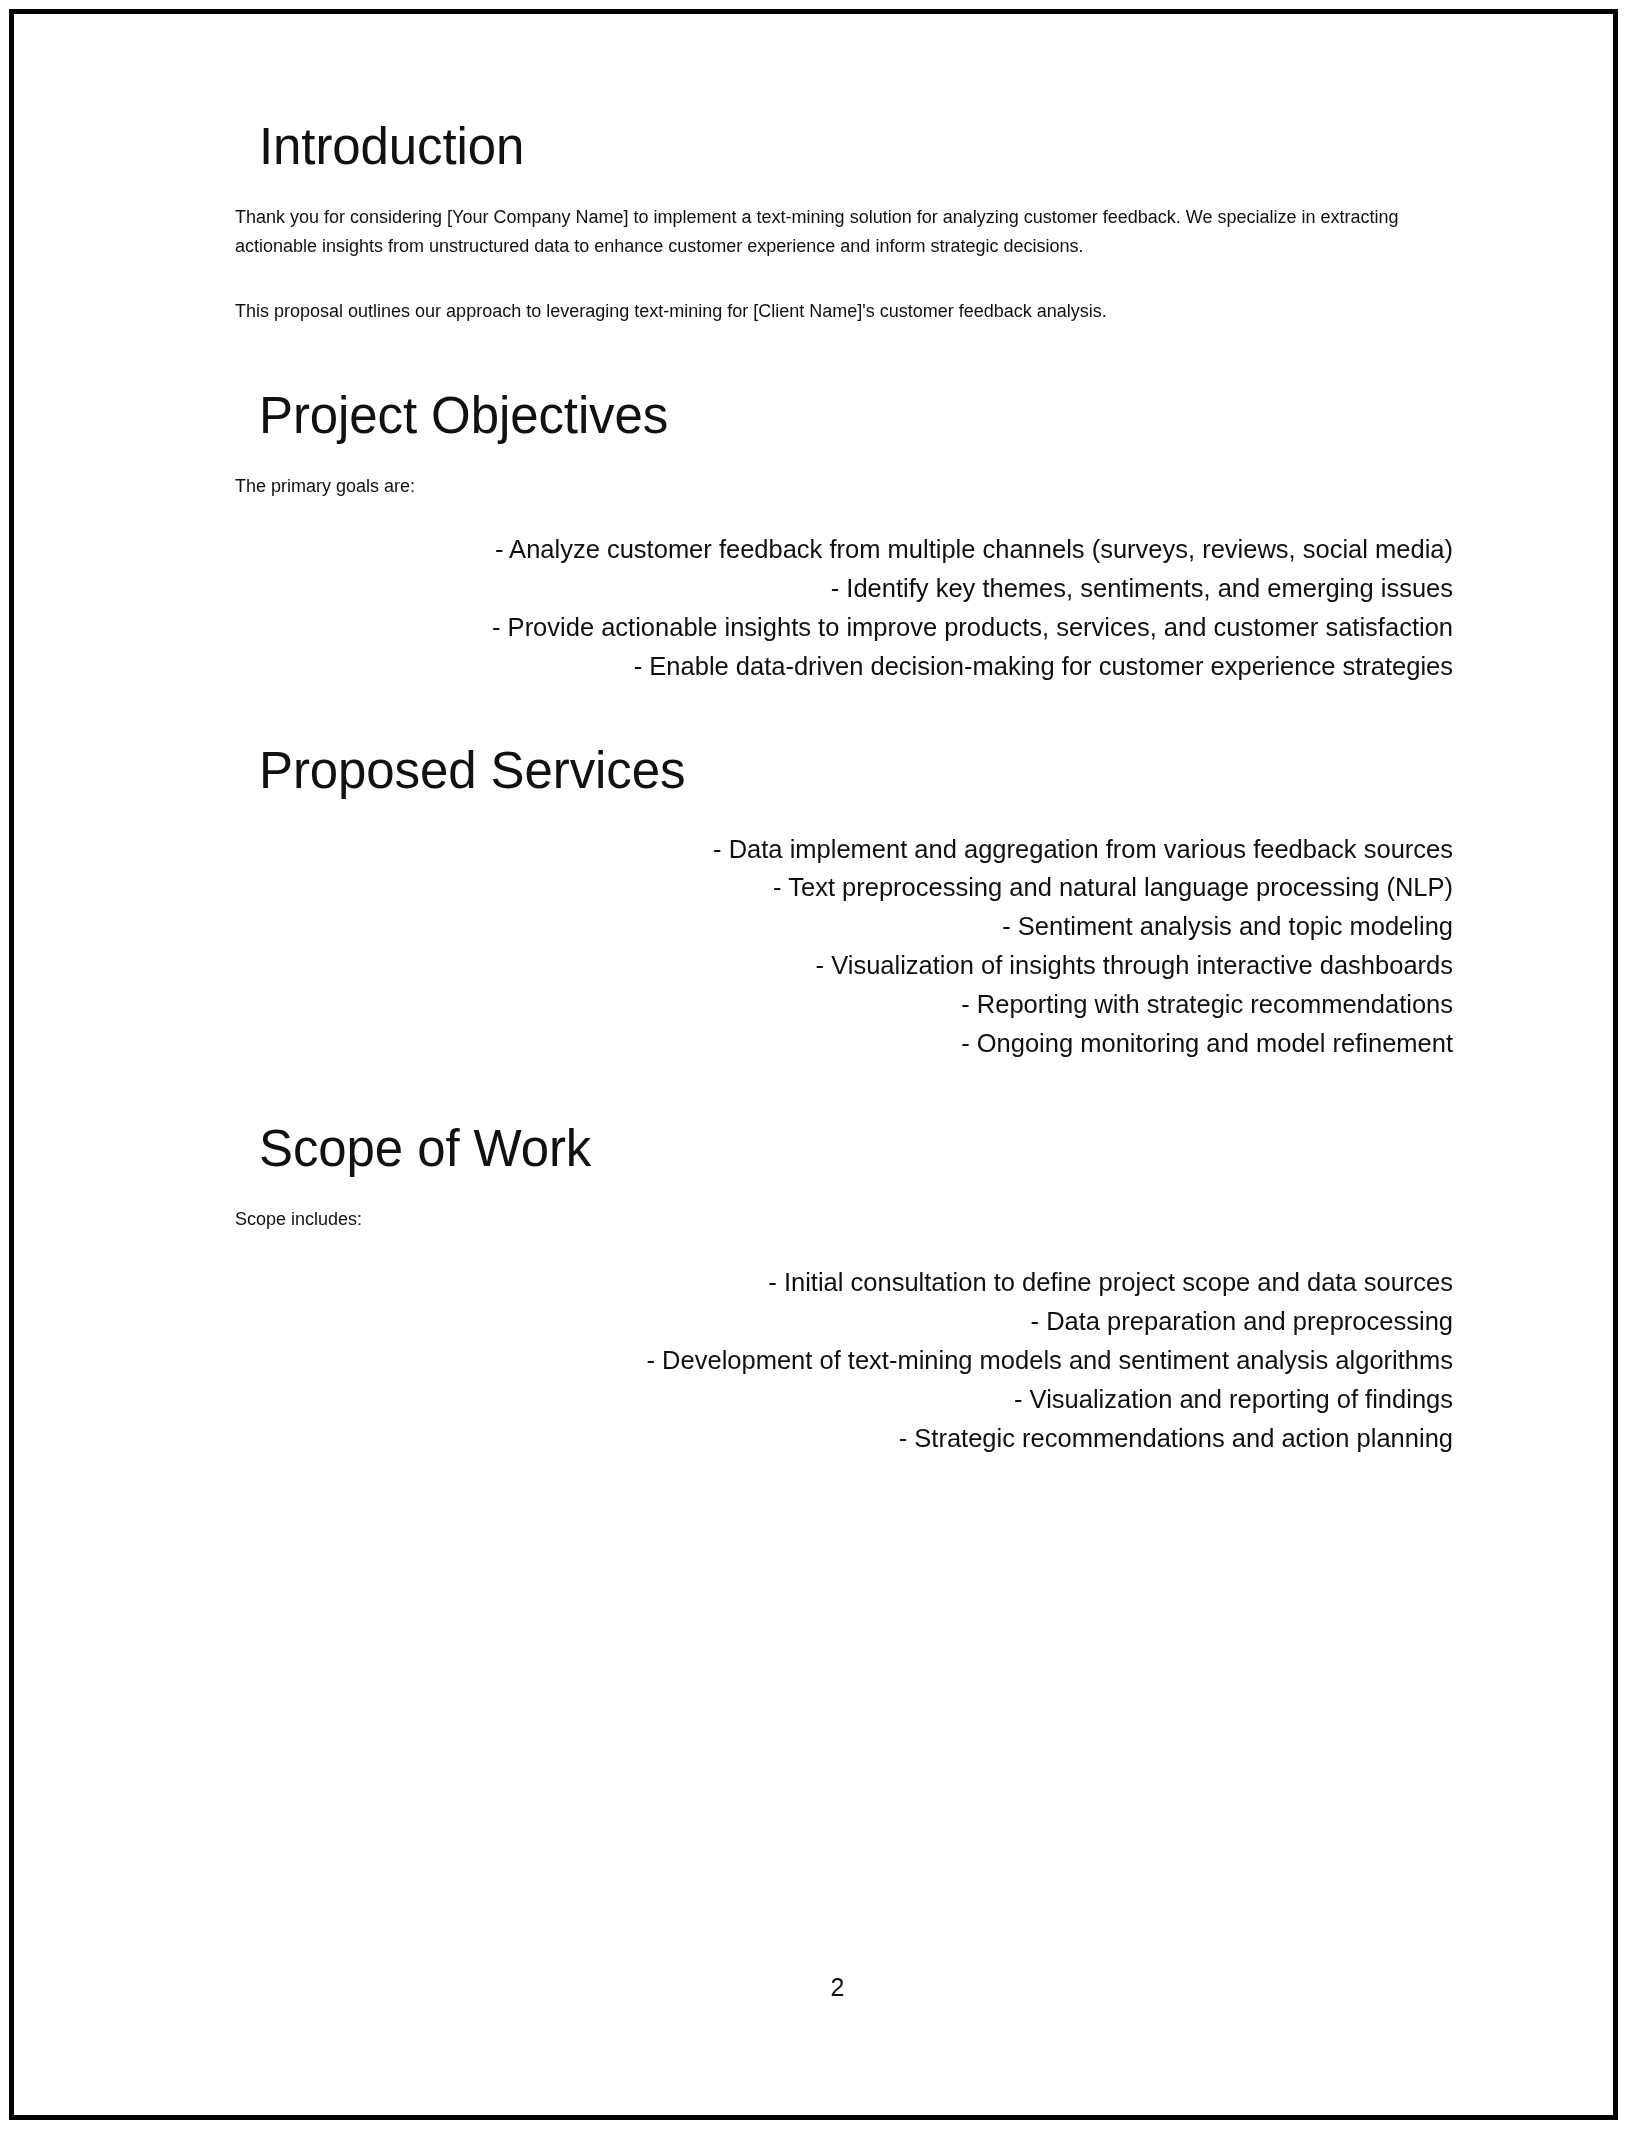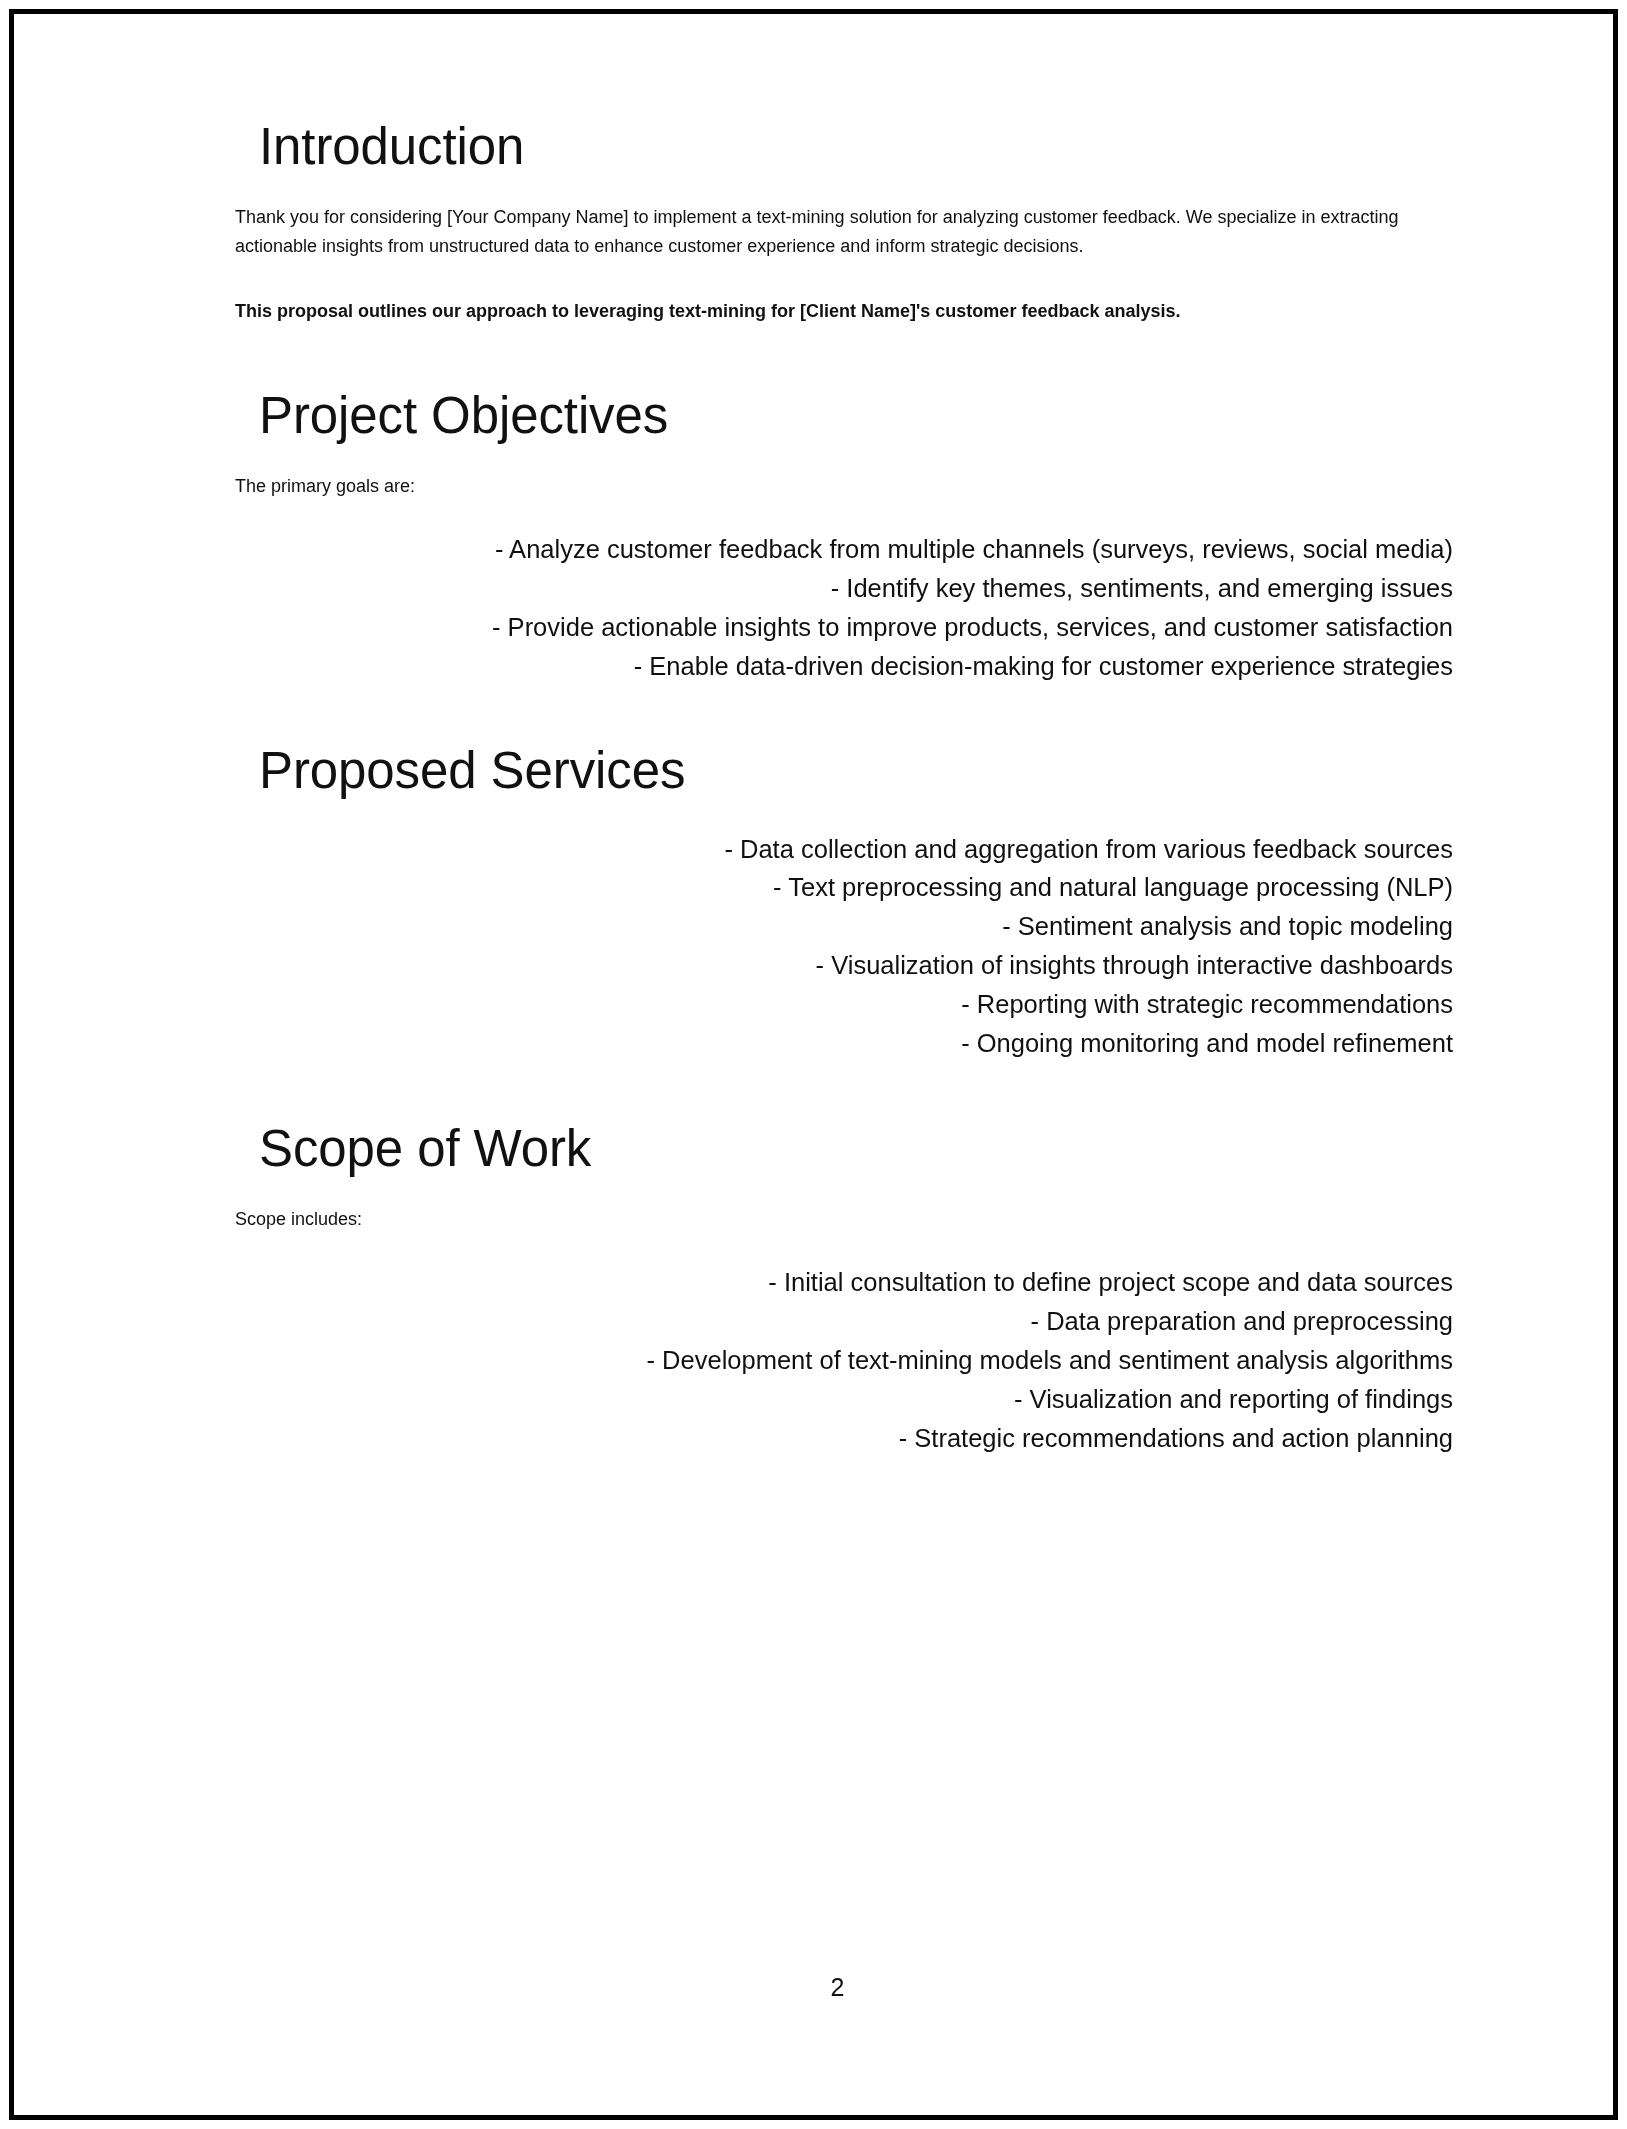--- a/index.html
+++ b/index.html
@@ -72,21 +72,20 @@
     font-family: "Liberation Sans", sans-serif;
     font-size: 18px;
     font-weight: 400;
     line-height: 1.62;
     color: #101010;
     margin: 0;
   }
 
   p.body-text + p.body-text {
     margin-top: 34px;
-    font-weight: bold;
   }
 
   .intro-block p.body-text + p.body-text {
     margin-top: 36px;
   }
 
   
   ul.dash-list {
     list-style: none;
     margin: 33px 0 0 0;
@@ -151,21 +150,21 @@
           <li>- Provide actionable insights to improve products, services, and customer satisfaction</li>
           <li>- Enable data-driven decision-making for customer experience strategies</li>
         </ul>
       </section>
 
       <section class="section">
         <div class="section-heading-wrap">
           <h1 class="section-heading">Proposed Services</h1>
         </div>
         <ul class="dash-list">
-          <li>- Data collection and aggregation from various feedback sources</li>
+          <li>- Data implement and aggregation from various feedback sources</li>
           <li>- Text preprocessing and natural language processing (NLP)</li>
           <li>- Sentiment analysis and topic modeling</li>
           <li>- Visualization of insights through interactive dashboards</li>
           <li>- Reporting with strategic recommendations</li>
           <li>- Ongoing monitoring and model refinement</li>
         </ul>
       </section>
 
       <section class="section">
         <div class="section-heading-wrap">

